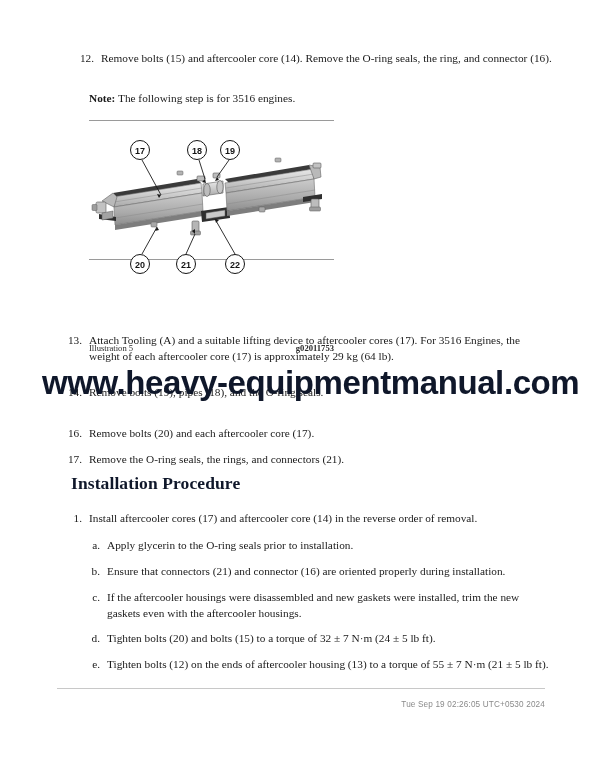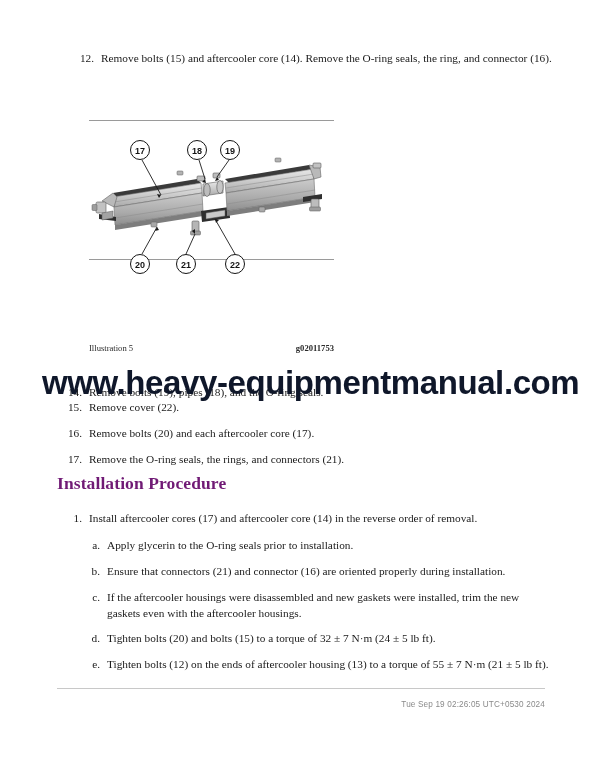--- a/index.html
+++ b/index.html
@@ -83,25 +83,25 @@
     display: flex;
     justify-content: space-between;
     font-family: "Liberation Serif", serif;
     margin-top: 46px;
   }
   .fig-caption .fig-id { font-weight: bold; }
 
   
   .section-heading {
     position: absolute;
-    left: 57px;
+    left: 71px;
     top: 473px;
     font-size: 17.5px;
     font-weight: bold;
-    color: #701a75;
+    color: #0f172a;
     letter-spacing: 0.1px;
     font-family: "Liberation Serif", "DejaVu Serif", serif;
   }
 
   
   .watermark {
     position: absolute;
     left: 42px;
     top: 366px;
     width: 516px;
@@ -140,20 +140,24 @@
 </head>
 <body>
 
 <div class="page">
 
   <div class="step lvl1" style="top:50px;margin-left:12px;">
     <span class="marker">12.</span>
     <span class="body">Remove bolts (15) and aftercooler core (14). Remove the O-ring seals, the ring, and connector (16).</span>
   </div>
 
+  <div class="note-block" style="top:90px;">
+    <b>Note:</b>
+    <span>The following step is for 3516 engines.</span>
+  </div>
 
   <div class="figure">
     <svg class="figure-canvas" viewBox="0 0 245 170" xmlns="http://www.w3.org/2000/svg">
       <defs>
         <linearGradient id="barLight" x1="0" y1="0" x2="0" y2="1">
           <stop offset="0%" stop-color="#e8e8e8"></stop>
           <stop offset="45%" stop-color="#cfcfcf"></stop>
           <stop offset="100%" stop-color="#a9a9a9"></stop>
         </linearGradient>
         <linearGradient id="barMid" x1="0" y1="0" x2="0" y2="1">
@@ -269,30 +273,30 @@
         </g>
       </g>
     </svg>
   </div>
 
   <div class="fig-caption">
     <span>Illustration 5</span>
     <span class="fig-id">g02011753</span>
   </div>
 
+  <div class="step lvl1" style="top:332px;">
+    <span class="marker">13.</span>
+    <span class="body">Attach Tooling (A) and a suitable lifting device to aftercooler cores (17). For 3516 Engines, the weight of each aftercooler core (17) is approximately 29 kg (64 lb).</span>
+  </div>
 
   <div class="step lvl1" style="top:384px;justify-content:flex-end;">
     <span class="marker">14.</span>
     <span class="body">Remove bolts (19), pipes (18), and the O-ring seals.</span>
   </div>
 
-  <div class="step lvl1" style="top:399px;">
-    <span class="marker">15.</span>
-    <span class="body">Remove cover (22).</span>
-  </div>
 
   <div class="step lvl1" style="top:425px;">
     <span class="marker">16.</span>
     <span class="body">Remove bolts (20) and each aftercooler core (17).</span>
   </div>
 
   <div class="step lvl1" style="top:451px;">
     <span class="marker">17.</span>
     <span class="body">Remove the O-ring seals, the rings, and connectors (21).</span>
   </div>

